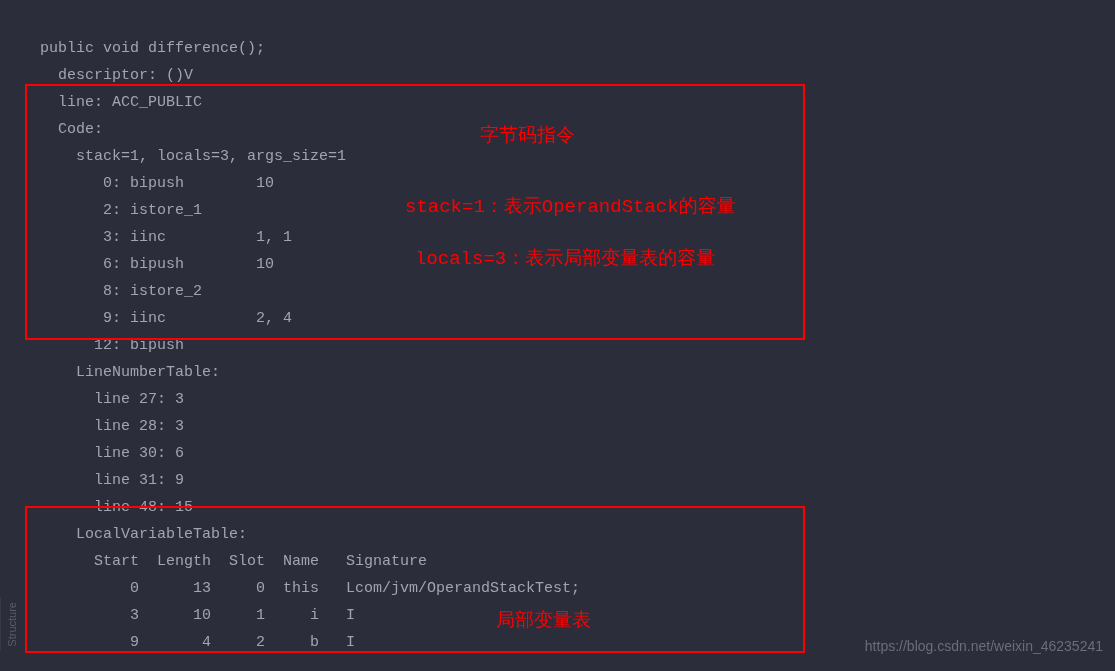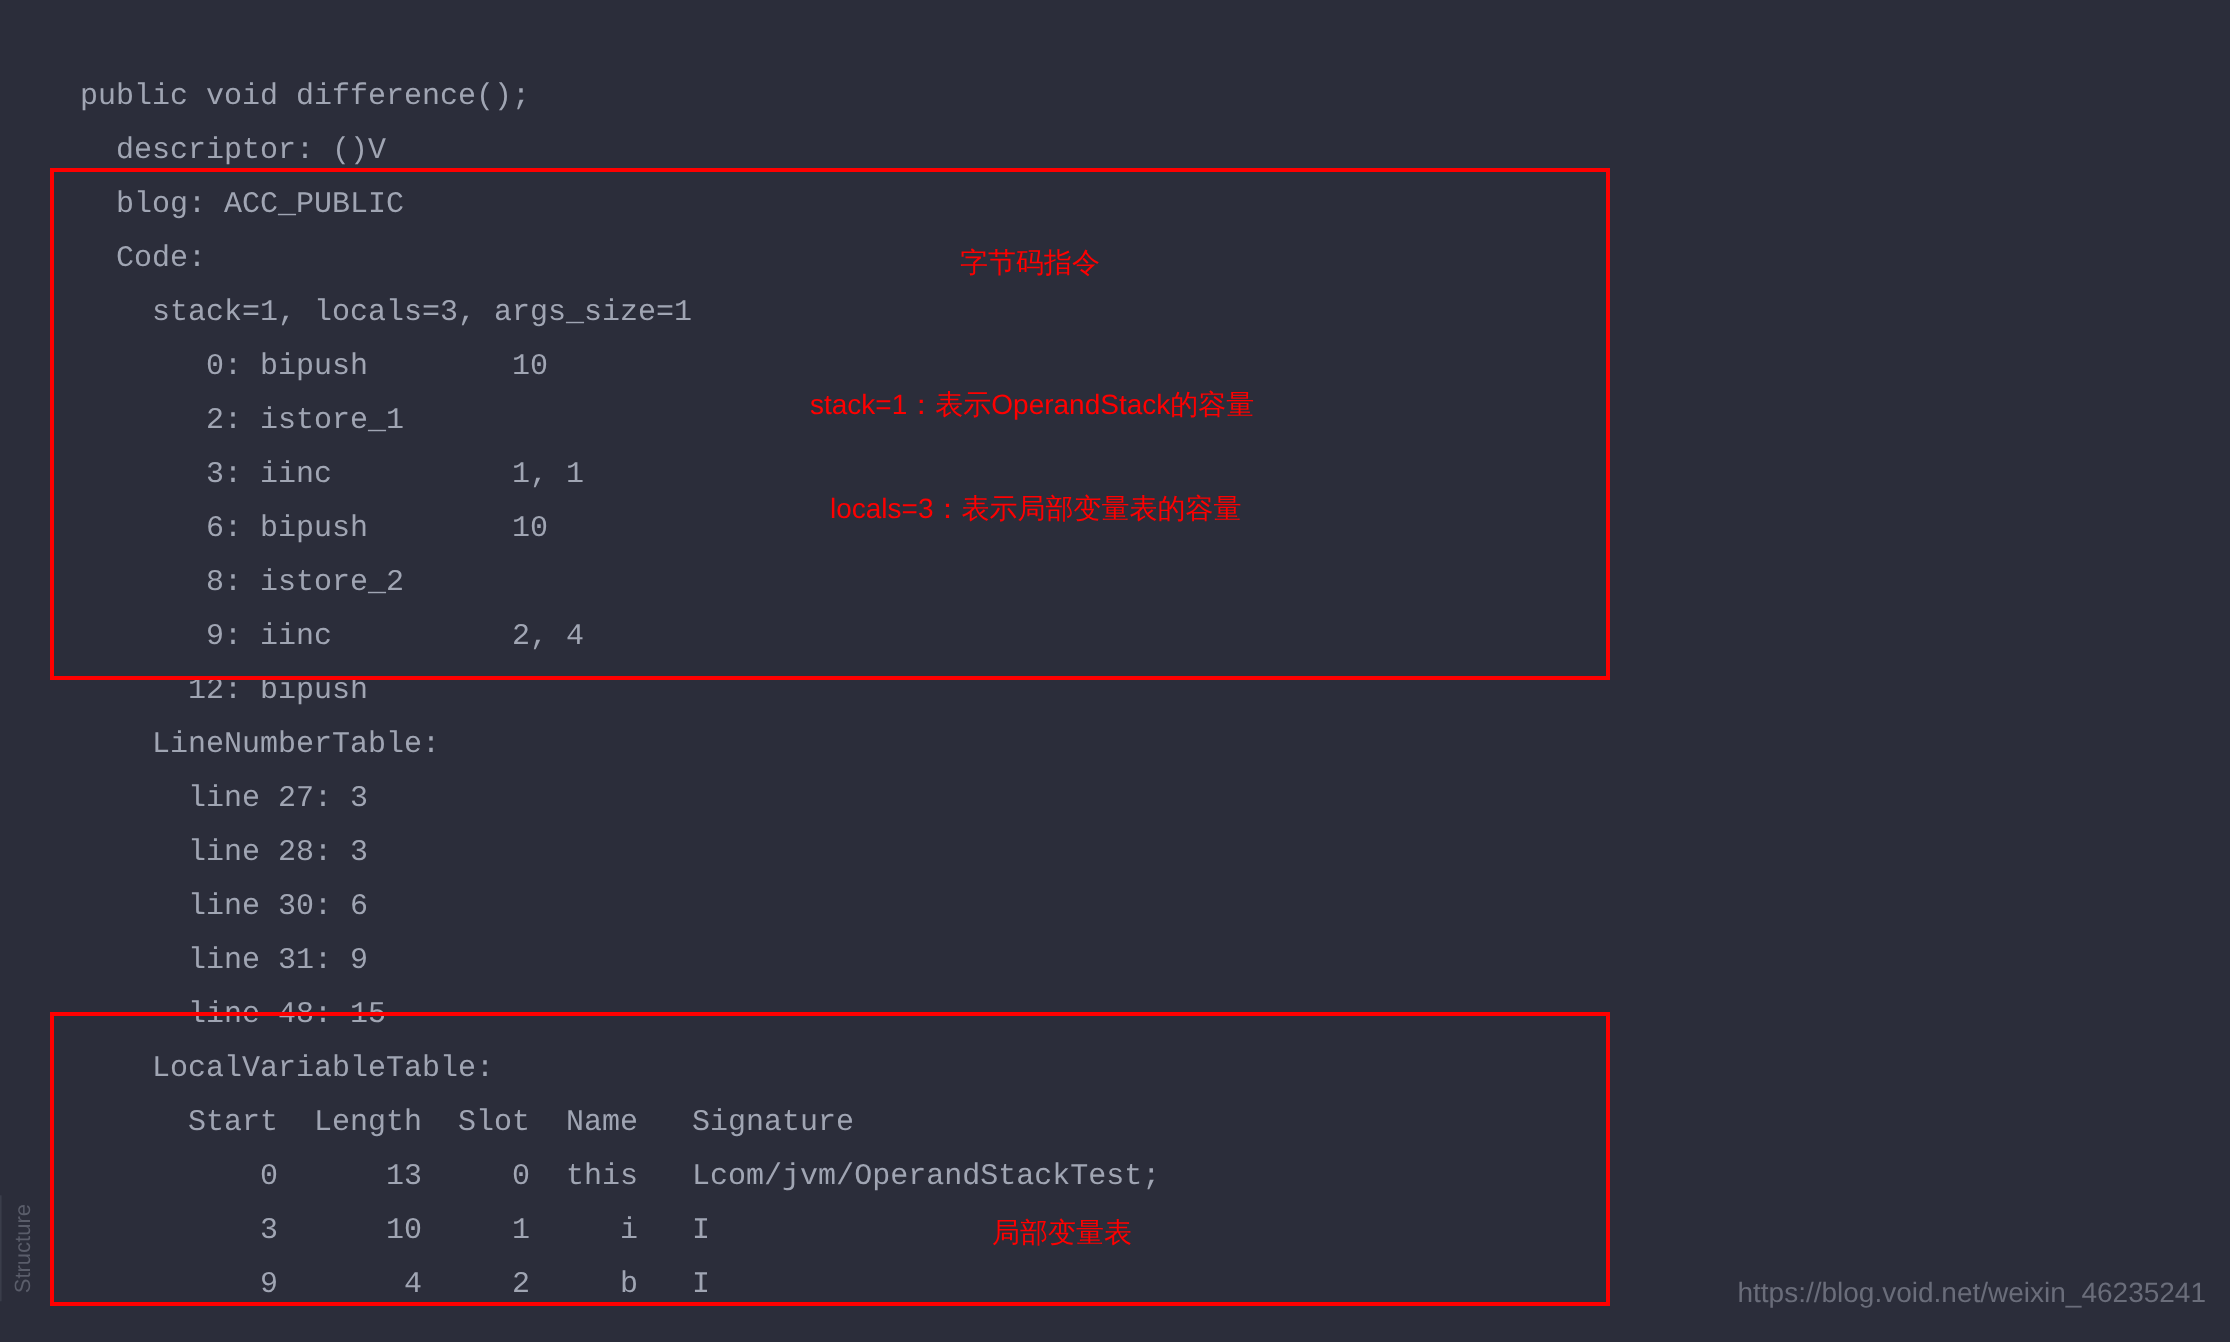--- a/index.html
+++ b/index.html
@@ -36,22 +36,22 @@
       border: 2px solid #ff0000;
       top: 506px;
       left: 25px;
       width: 780px;
       height: 147px;
       pointer-events: none;
     }
     .annotation {
       position: absolute;
       color: #ff0000;
-      font-family: Liberation Sans, sans-serif;
-      font-size: 14px;
+      font-family: Liberation Mono, monospace;
+      font-size: 19px;
     }
     .ann-1 {
       top: 119px;
       left: 480px;
     }
     .ann-2 {
       top: 190px;
       left: 405px;
     }
     .ann-3 {
@@ -82,21 +82,21 @@
       padding: 4px 2px;
       border-right: 1px solid #3a3d4a;
     }
   </style>
 </head>
 <body>
 
 <div class="code-container">
 <span>public void difference();</span>
 <span>  descriptor: ()V</span>
-<span>  blog: ACC_PUBLIC</span>
+<span>  line: ACC_PUBLIC</span>
 <span>  Code:</span>
 <span>    stack=1, locals=3, args_size=1</span>
 <span>       0: bipush        10</span>
 <span>       2: istore_1</span>
 <span>       3: iinc          1, 1</span>
 <span>       6: bipush        10</span>
 <span>       8: istore_2</span>
 <span>       9: iinc          2, 4</span>
 <span>      12: bipush</span>
 <span>    LineNumberTable:</span>
@@ -113,17 +113,17 @@
 </div>
 
 <div class="red-box-1"></div>
 <div class="red-box-2"></div>
 
 <div class="annotation ann-1">字节码指令</div>
 <div class="annotation ann-2">stack=1：表示OperandStack的容量</div>
 <div class="annotation ann-3">locals=3：表示局部变量表的容量</div>
 <div class="annotation ann-4">局部变量表</div>
 
-<div class="watermark">https://blog.void.net/weixin_46235241</div>
+<div class="watermark">https://blog.csdn.net/weixin_46235241</div>
 
 <div class="sidebar-tab">
   <span>Structure</span>
 </div>
 
 </body></html>

